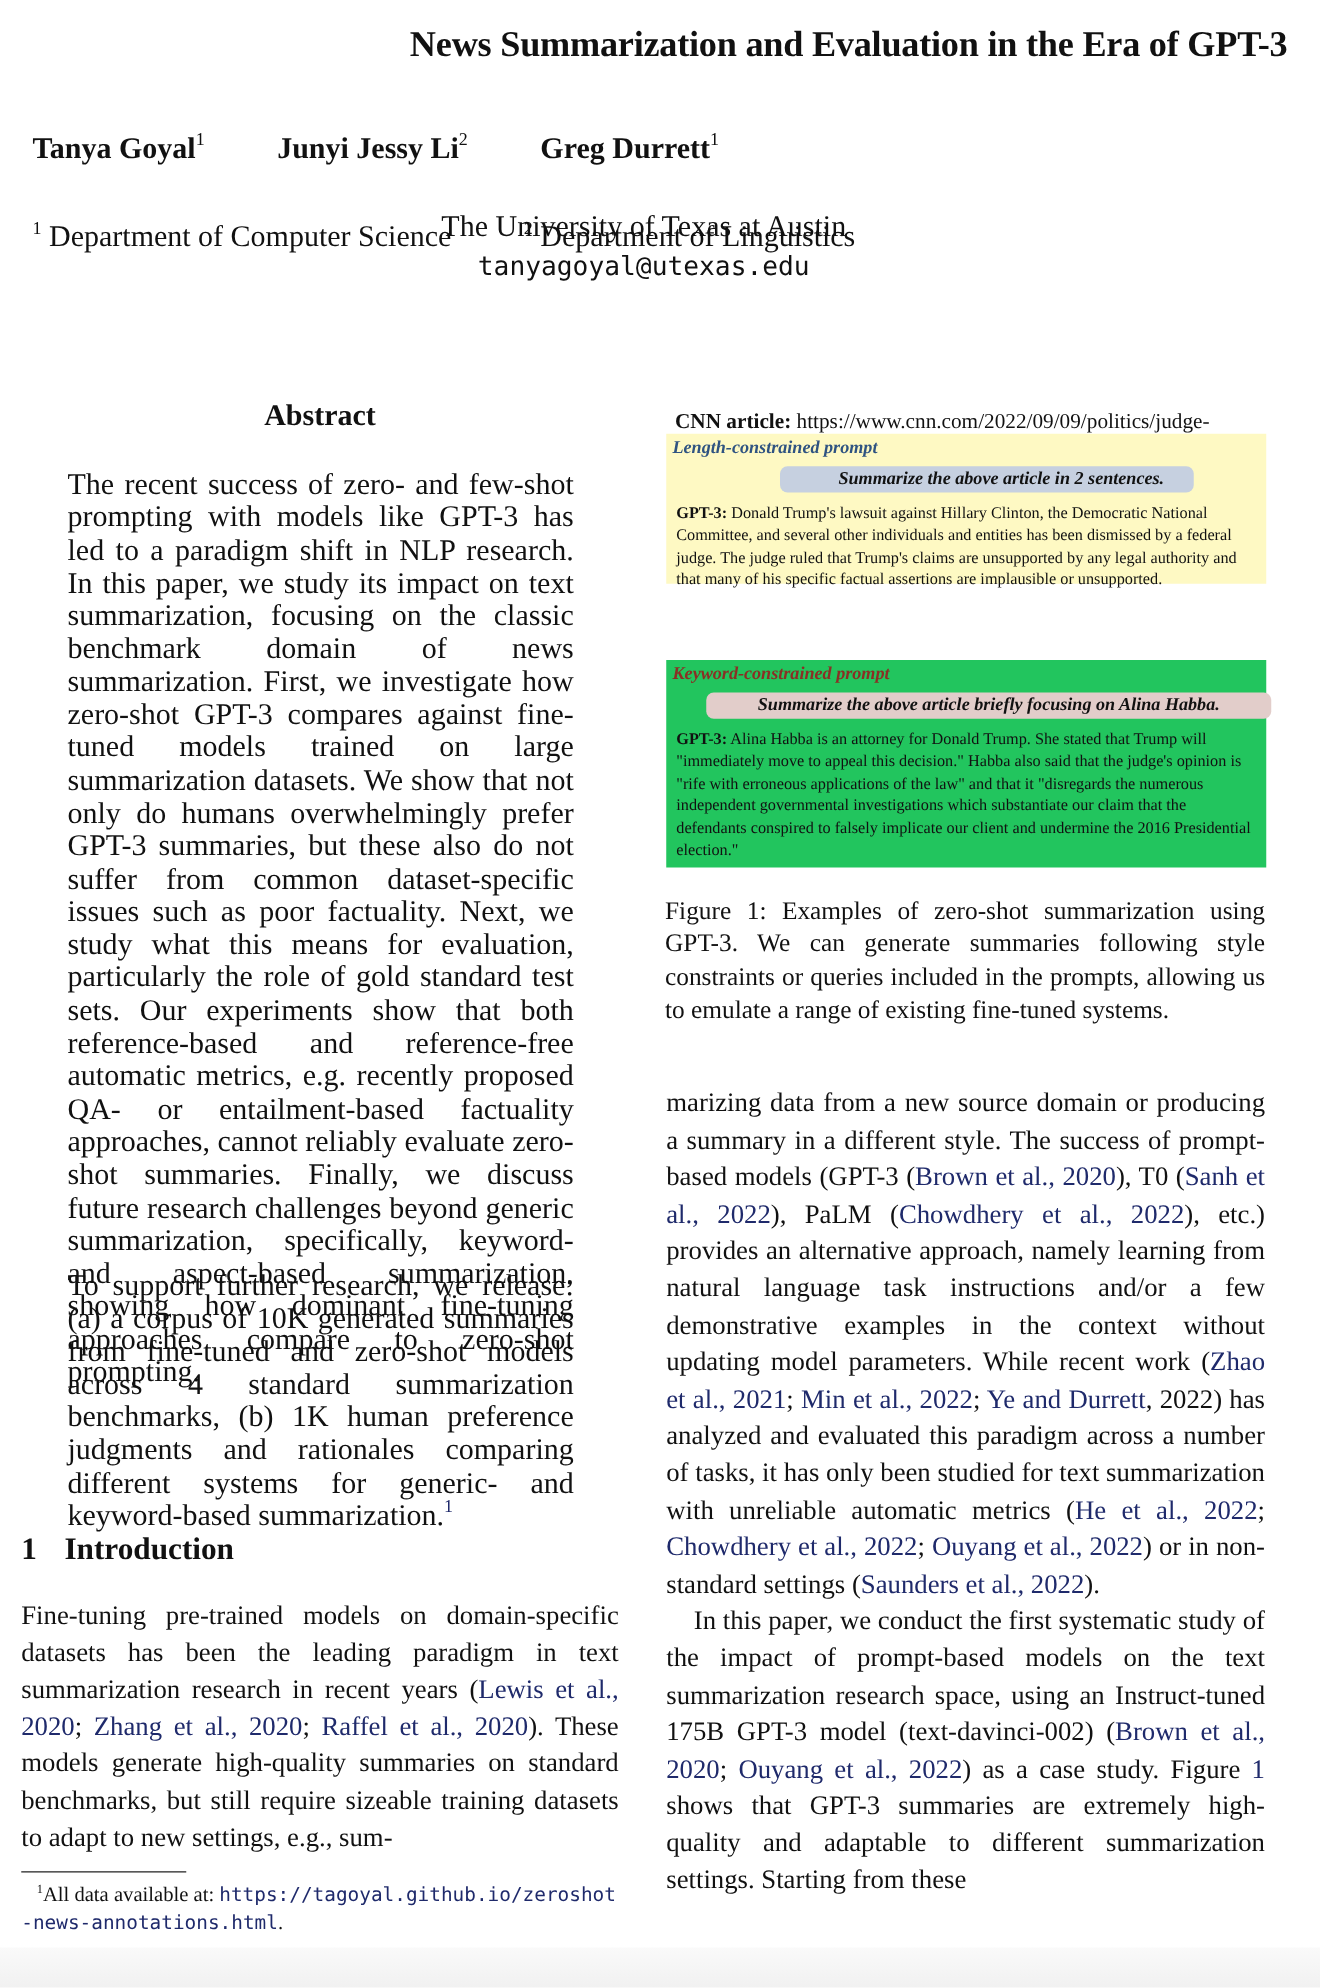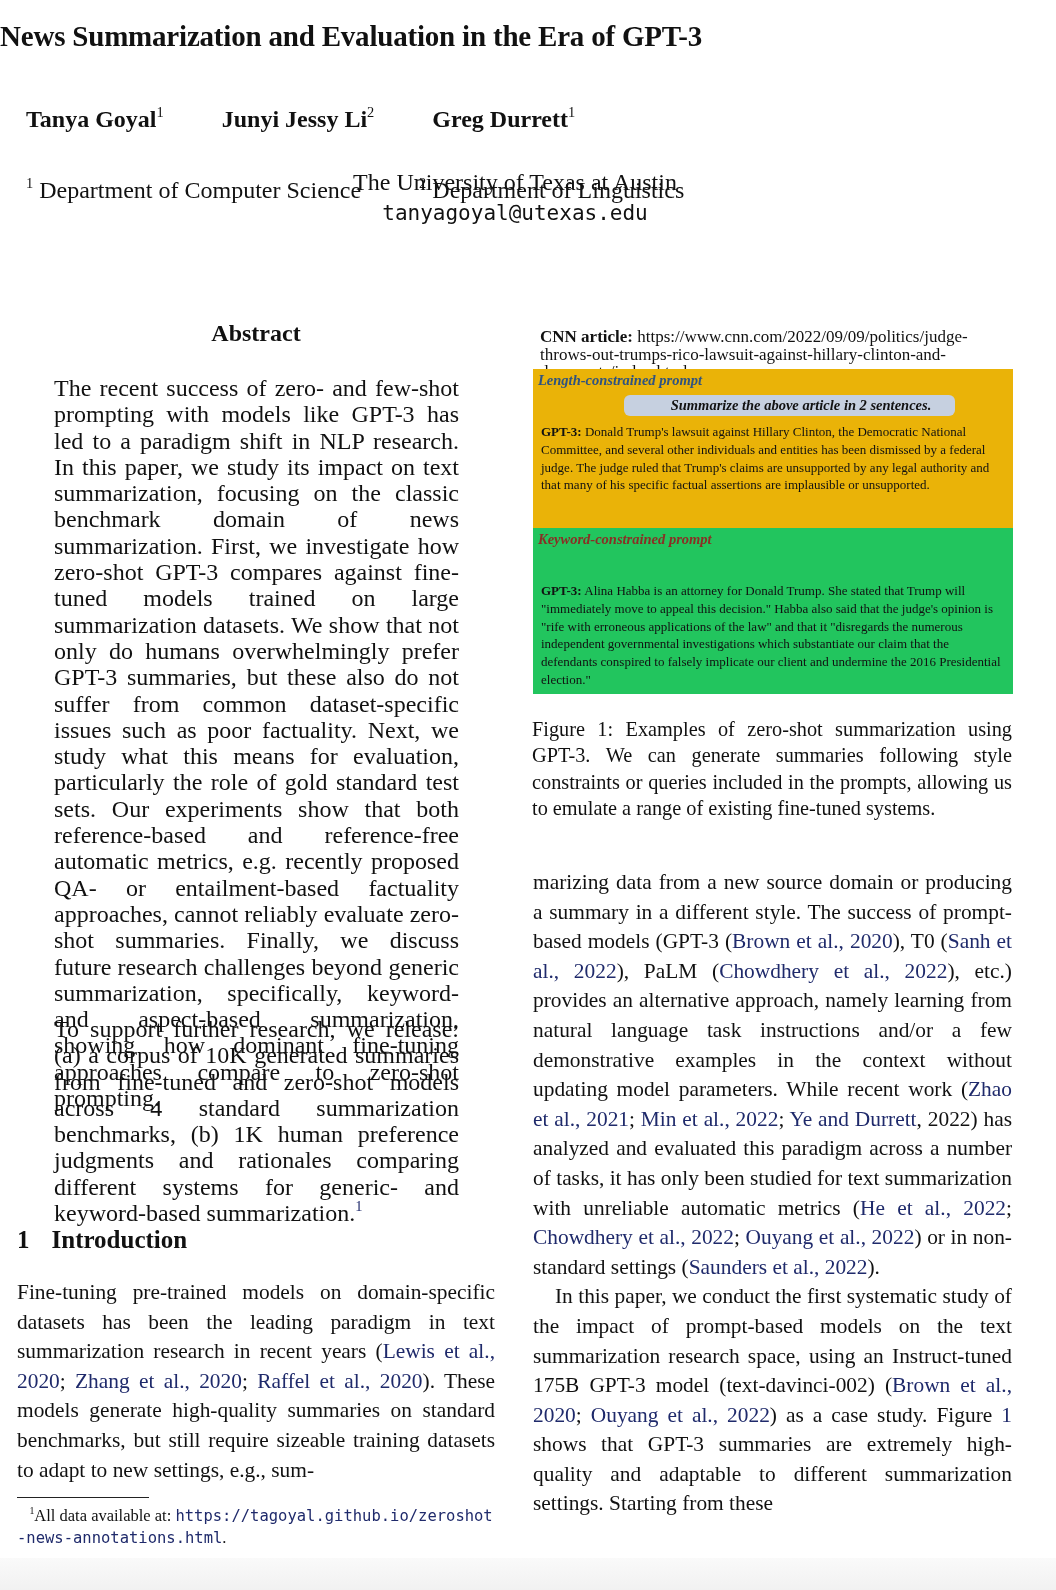--- a/index.html
+++ b/index.html
@@ -3,21 +3,21 @@
 <meta charset="utf-8">
 <style>
   html, body { margin:0; padding:0; }
   body {
     width:1056px; height:1590px; position:relative; overflow:hidden;
     background:#ffffff; color:#111;
     font-family:"Liberation Serif","DejaVu Serif",serif;
   }
   .abs { position:absolute; }
   .title {
-    top:20px; left:0; width:1030px; text-align:left;
+    top:20px; left:0; width:1030px; text-align:right;
     font-size:29px; font-weight:bold; letter-spacing:-0.2px;
   }
   .authors {
     top:106px; left:0; width:1030px; text-align:left;
     font-size:24px; font-weight:bold;
   }
   .authors span.au { margin:0 26px; }
   sup { font-size:0.6em; font-weight:normal; vertical-align:0.7em; line-height:0; }
   .affil { top:138px; left:0; width:1030px; text-align:left; font-size:24px;margin-top:39px; }
   .affil span.af { margin:0 26px; }
@@ -34,21 +34,21 @@
   .sec-h .num { margin-right:22px; }
   .intro-left { top:1278px; left:17px; width:478px; font-size:21.4px; line-height:29.6px; text-align:justify; }
   .fn-rule { top:1497px; left:17px; width:132px; height:1px; background:#222; }
   .footnote { top:1505px; left:17px; width:480px; font-size:16.5px; line-height:22px; }
   .mono { font-family:"DejaVu Sans Mono","Liberation Mono",monospace; color:#1f2a6b; font-size:15.5px; }
   .cite { color:#1f2a6b; }
 
   
   .fig-src { top:328px; left:540px; width:470px; font-size:17px; line-height:17.5px; }
   .box { left:533px; width:480px; }
-  .box1 { top:369px; height:163px; background:#eab308; }
+  .box1 { top:347px; height:120px; background:#fef9c3; }
   .box2 { top:528px; height:166px; background:#22c55e; }
   .box-label { position:absolute; left:5px; top:3px; font-size:14.5px; font-style:italic; font-weight:bold; }
   .pill { position:absolute; text-align:center; font-style:italic; font-weight:bold; font-size:14.5px;
     line-height:21px; height:21px; border-radius:6px; color:#111; }
   .pill1 { left:91px; width:308px; top:26px; background:#c6d0e0;padding-left:23px; }
   .pill2 { left:32px; width:452px; top:26px; background:#e2cdca; }
   .box-body { position:absolute; left:8px; top:54px; width:466px; font-size:13px; line-height:17.8px; }
 
   .caption { top:716px; left:532px; width:480px; font-size:20.3px; line-height:26.3px; text-align:justify; }
   .intro-right { top:868px; left:533px; width:479px; font-size:21.4px; line-height:29.6px; text-align:justify; }
@@ -85,20 +85,21 @@
 </div>
 
 <div class="abs box box1">
   <div class="box-label" style="color:#2f5381">Length-constrained prompt</div>
   <div class="pill pill1">Summarize the above article in 2 sentences.</div>
   <div class="box-body"><b>GPT-3:</b> <span>Donald Trump's lawsuit against Hillary Clinton, the Democratic National Committee, and several other individuals and entities has been dismissed by a federal judge. The judge ruled that Trump's claims are unsupported by any legal authority and that many of his specific factual assertions are implausible or unsupported.</span></div>
 </div>
 
 <div class="abs box box2">
   <div class="box-label" style="color:#8a2f25">Keyword-constrained prompt</div>
+  <div class="pill pill2">Summarize the above article briefly focusing on Alina Habba.</div>
   <div class="box-body"><b>GPT-3:</b> <span>Alina Habba is an attorney for Donald Trump. She stated that Trump will "immediately move to appeal this decision." Habba also said that the judge's opinion is "rife with erroneous applications of the law" and that it "disregards the numerous independent governmental investigations which substantiate our claim that the defendants conspired to falsely implicate our client and undermine the 2016 Presidential election."</span></div>
 </div>
 
 <div class="abs caption">Figure 1: Examples of zero-shot summarization using GPT-3. We can generate summaries following style constraints or queries included in the prompts, allowing us to emulate a range of existing fine-tuned systems.</div>
 
 <div class="abs sec-h"><span class="num">1</span><span>Introduction</span></div>
 
 <div class="abs intro-left"><span>Fine-tuning pre-trained models on domain-specific datasets has been the leading paradigm in text summarization research in recent years (</span><span class="cite">Lewis et al., 2020</span><span>; </span><span class="cite">Zhang et al., 2020</span><span>; </span><span class="cite">Raffel et al., 2020</span><span>). These models generate high-quality summaries on standard benchmarks, but still require sizeable training datasets to adapt to new settings, e.g., sum-</span></div>
 
 <div class="abs fn-rule"></div>

